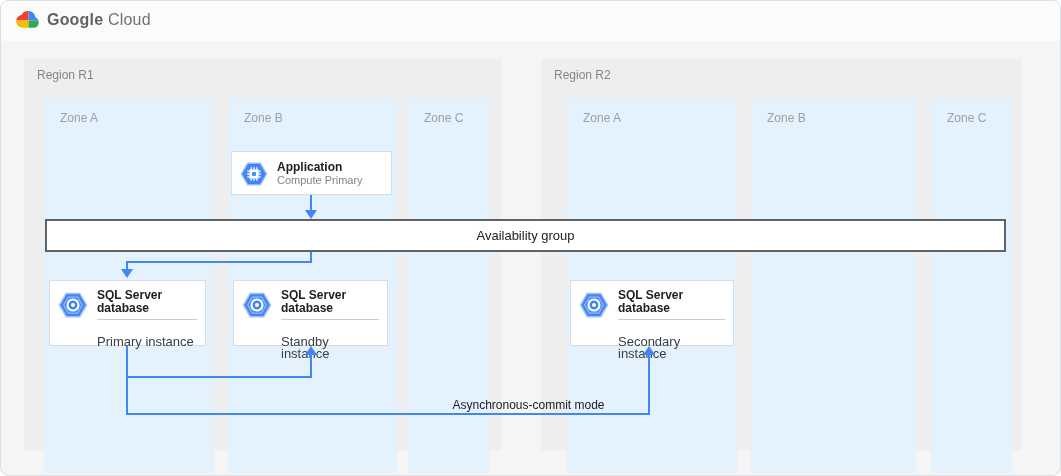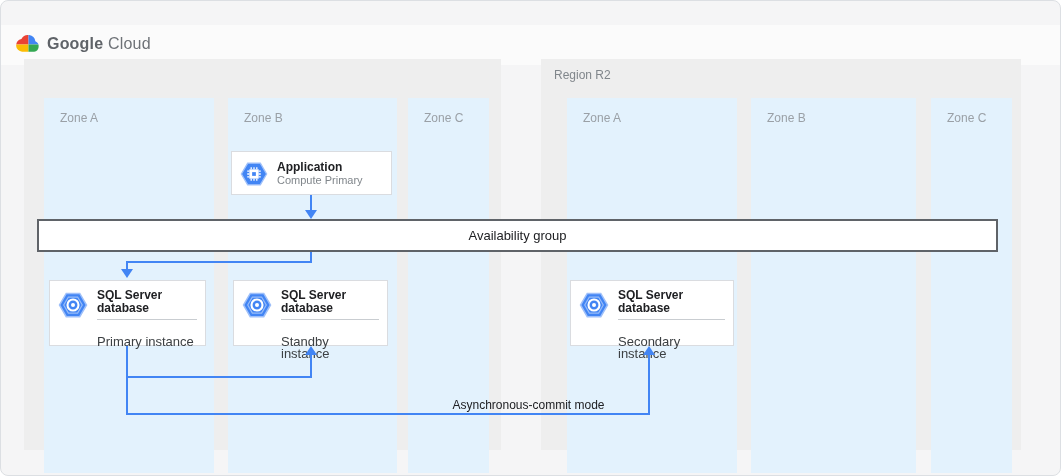--- a/index.html
+++ b/index.html
@@ -14,21 +14,21 @@
     --muted-gray:#80868b;
     --zone-label-gray:#9aa0a6;
     --box-border:#dadce0;
   }
   *{margin:0;padding:0;box-sizing:border-box;}
   body{background:#fff;font-family:"Liberation Sans", sans-serif;}
   .screen{
     position:relative;width:1061px;height:476px;background:var(--canvas-bg);
     border:1px solid #dcdfe3;border-radius:8px;overflow:hidden;
   }
-  .header{position:absolute;left:0;top:0;width:100%;height:40px;background:#fbfbfb;margin-top:24px;}
+  .header{position:absolute;left:0;top:0;width:100%;height:40px;background:#fbfbfb;}
   .logo{position:absolute;left:14px;top:8px;}
   .brand{position:absolute;left:46px;top:10px;font-size:16px;color:#5f6368;letter-spacing:.2px;}
   .brand .g{font-weight:700;color:#5f6368;}
   .brand .c{font-weight:400;color:#6e7277;}
 
   .region{position:absolute;top:58px;height:391px;background:var(--region-bg);}
   .region-r1{left:23px;width:477px;}
   .region-r2{left:540px;width:480px;}
   .region-label{padding:9px 0 0 13px;font-size:12px;color:var(--muted-gray);}
   .zone{position:absolute;top:39px;height:375px;background:var(--zone-bg);}
@@ -44,21 +44,21 @@
   .sql-standby{left:232px;width:155px;}
   .sql-secondary{left:569px;width:164px;}
   .sql-node .col{flex:1;display:flex;flex-direction:column;min-width:0;}
   .sql-node .t{font-size:12px;font-weight:700;color:var(--title-color);line-height:13px;}
   .sql-node .divider{border-top:1px solid #c9cdd1;margin:4px 0 4px;}
   .sql-node .s{font-size:13px;color:#3c4043;line-height:12px;margin-top:12px;}
 
   .hex-icon{flex:0 0 auto;margin-right:9px;margin-top:1px;}
 
   .availability{
-    position:absolute;left:36px;top:218px;width:961px;height:33px;background:#fff;
+    position:absolute;left:44px;top:218px;width:961px;height:33px;background:#fff;
     border:2px solid var(--availability-border);display:flex;align-items:center;justify-content:center;
     font-size:13px;color:var(--title-color);
   }
 
   .line{position:absolute;background:var(--arrow-blue);}
   .arr{position:absolute;width:0;height:0;border-left:6px solid transparent;border-right:6px solid transparent;}
   .arr.down{border-top:9px solid var(--arrow-blue);}
   .arr.up{border-bottom:9px solid var(--arrow-blue);}
 
   .flow-label{position:absolute;font-size:12px;color:var(--title-color);text-align:center;}
@@ -84,20 +84,21 @@
         <rect x="12" y="10" width="12" height="10" fill="#34a853"></rect>
       </g>
     </svg>
     <div class="brand">
       <span class="g">Google</span>
       <span class="c">Cloud</span>
     </div>
   </div>
 
   <div class="region region-r1">
+    <div class="region-label">Region R1</div>
     <div class="zone" style="left:20px;width:170px;">
       <div class="zone-label">Zone A</div>
     </div>
     <div class="zone" style="left:204px;width:169px;">
       <div class="zone-label">Zone B</div>
     </div>
     <div class="zone" style="left:384px;width:81px;">
       <div class="zone-label">Zone C</div>
     </div>
   </div>

